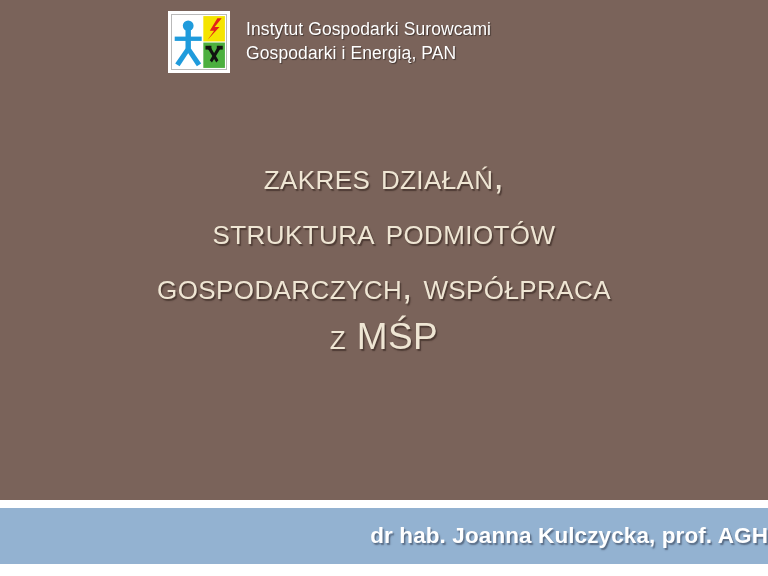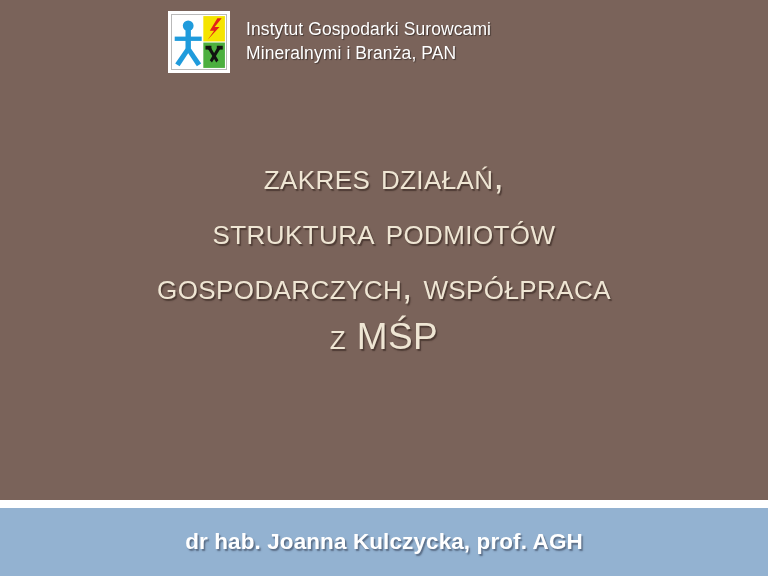--- a/index.html
+++ b/index.html
@@ -92,25 +92,25 @@
   .title .tline.last {
     line-height: 1.22;
   }
 
   
   .footer-band {
     position: absolute;
     left: 0;
     top: 508px;
     width: 768px;
-    height: 68px;
+    height: 56px;
     background: #93b2d1;
     display: flex;
     align-items: center;
-    justify-content: center;
+    justify-content: flex-end;
   }
   .footer-text {
     color: #ffffff;
     font-size: 22.5px;
     font-weight: bold;
     letter-spacing: 0.1px;
     text-shadow: 1.5px 1.5px 1.5px rgba(40,50,70,0.55);
     white-space: nowrap;
   }
 </style>
@@ -145,21 +145,21 @@
             <polygon points="5,40 55,40 55,48 5,48"></polygon>
             <polygon points="25,62 33,66 14,95 6,90"></polygon>
             <polygon points="35,62 27,66 46,95 54,90"></polygon>
           </g>
         </svg>
       </div>
     </div>
 
     <div class="inst-name">
       <span class="ln">Instytut Gospodarki Surowcami</span>
-      <span class="ln">Mineralnymi i Branża, PAN</span>
+      <span class="ln">Gospodarki i Energią, PAN</span>
     </div>
 
   </div>
 
   <div class="title">
     <span class="tline">zakres działań,</span>
     <span class="tline">struktura podmiotów</span>
     <span class="tline">gospodarczych, współpraca</span>
     <span class="tline last">z MŚP</span>
   </div>

